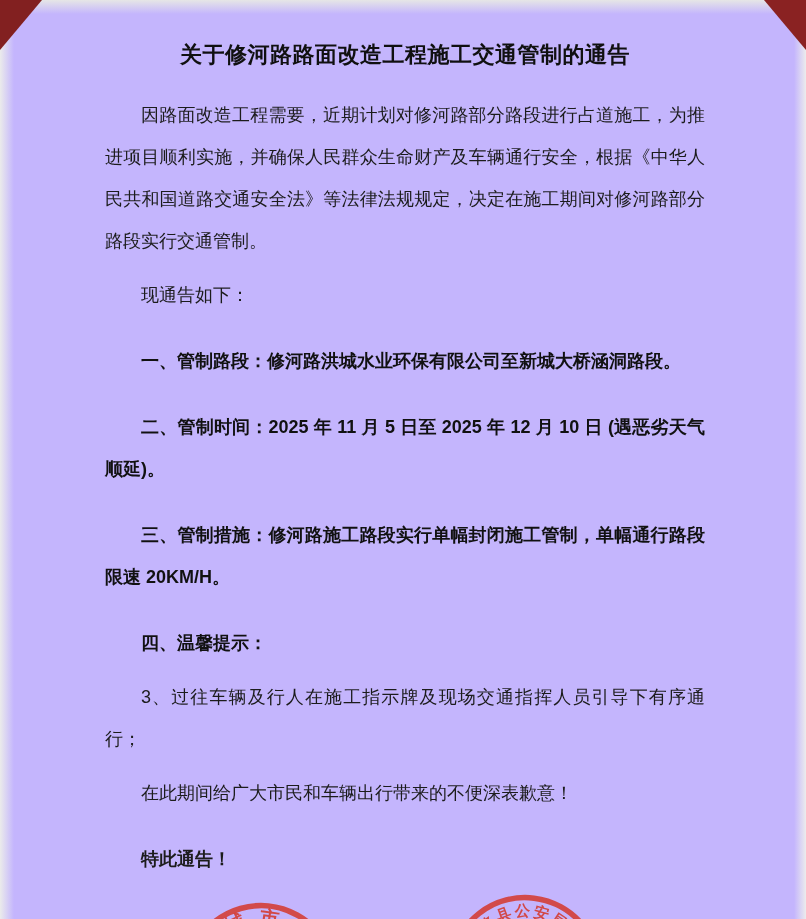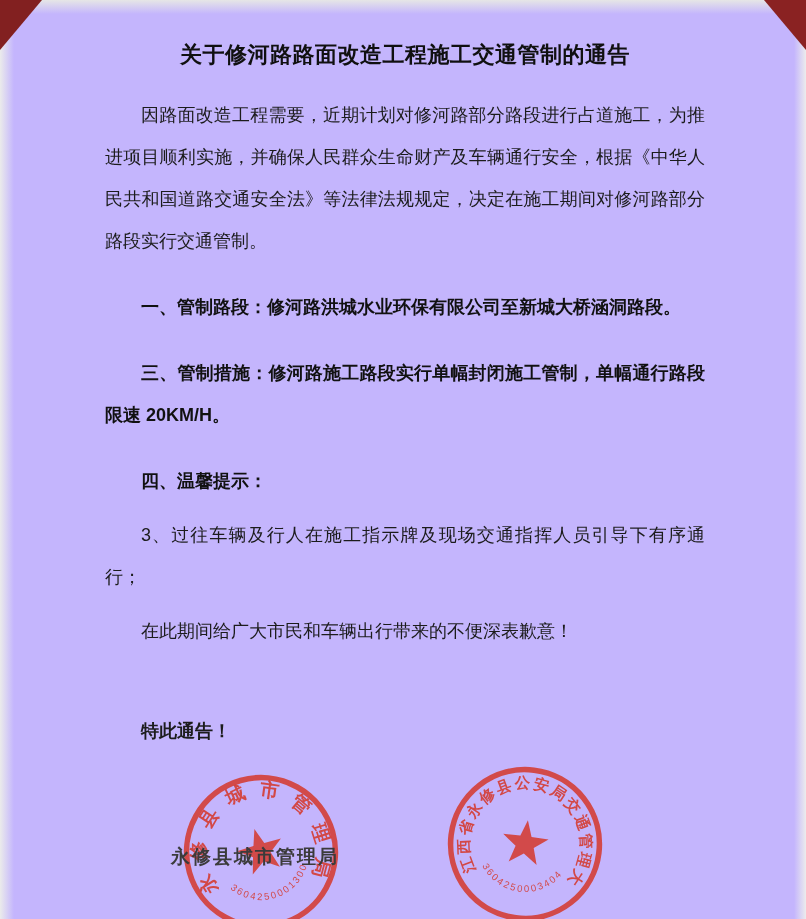--- a/index.html
+++ b/index.html
@@ -25,21 +25,21 @@
   }
   h1.title{
     margin:0 0 24px 0;text-align:center;font-size:22px;font-weight:700;color:#101010;
     letter-spacing:0.5px;
   }
   p.para{
     margin:0 0 12px 0;font-size:18px;line-height:42px;text-indent:2em;color:#1c1c1c;
     text-align:justify;
   }
   p.para.bold{font-weight:700;color:#111;margin-top:24px;}
-  p.closing{margin-top:58px;font-weight:700;}
+  p.closing{margin-top:24px;font-weight:700;}
   .signatures{position:relative;height:200px;margin-top:10px;}
   .seal{position:absolute;opacity:0.95;}
   .seal.city{left:76px;top:8px;transform:rotate(-16deg);}
   .seal.police{left:340px;top:0;transform:rotate(7deg);}
   .dept-label{
     position:absolute;font-weight:700;color:#3b3b3b;white-space:nowrap;
   }
   .dept-label.city{left:66px;top:80px;font-size:19px;letter-spacing:2px;}
   .dept-label.police{left:332px;top:70px;font-size:18px;letter-spacing:1px;}
 </style>
@@ -52,21 +52,23 @@
   <div class="edge-shade-left"></div>
   <div class="edge-shade-right"></div>
   <div class="corner left"></div>
   <div class="corner right"></div>
 
   <div class="doc">
 
     <h1 class="title">关于修河路路面改造工程施工交通管制的通告</h1>
 
     <p class="para">因路面改造工程需要，近期计划对修河路部分路段进行占道施工，为推进项目顺利实施，并确保人民群众生命财产及车辆通行安全，根据《中华人民共和国道路交通安全法》等法律法规规定，决定在施工期间对修河路部分路段实行交通管制。</p>
+    <p class="para">现通告如下：</p>
     <p class="para bold">一、管制路段：修河路洪城水业环保有限公司至新城大桥涵洞路段。</p>
+    <p class="para bold">二、管制时间：2025 年 11 月 5 日至 2025 年 12 月 10 日 (遇恶劣天气顺延)。</p>
     <p class="para bold">三、管制措施：修河路施工路段实行单幅封闭施工管制，单幅通行路段限速 20KM/H。</p>
     <p class="para bold">四、温馨提示：</p>
     <p class="para">3、过往车辆及行人在施工指示牌及现场交通指挥人员引导下有序通行；</p>
     <p class="para">在此期间给广大市民和车辆出行带来的不便深表歉意！</p>
 
     <p class="para closing">特此通告！</p>
 
     <div class="signatures">
 
       <svg class="seal city" width="160" height="160" viewBox="0 0 200 200">

